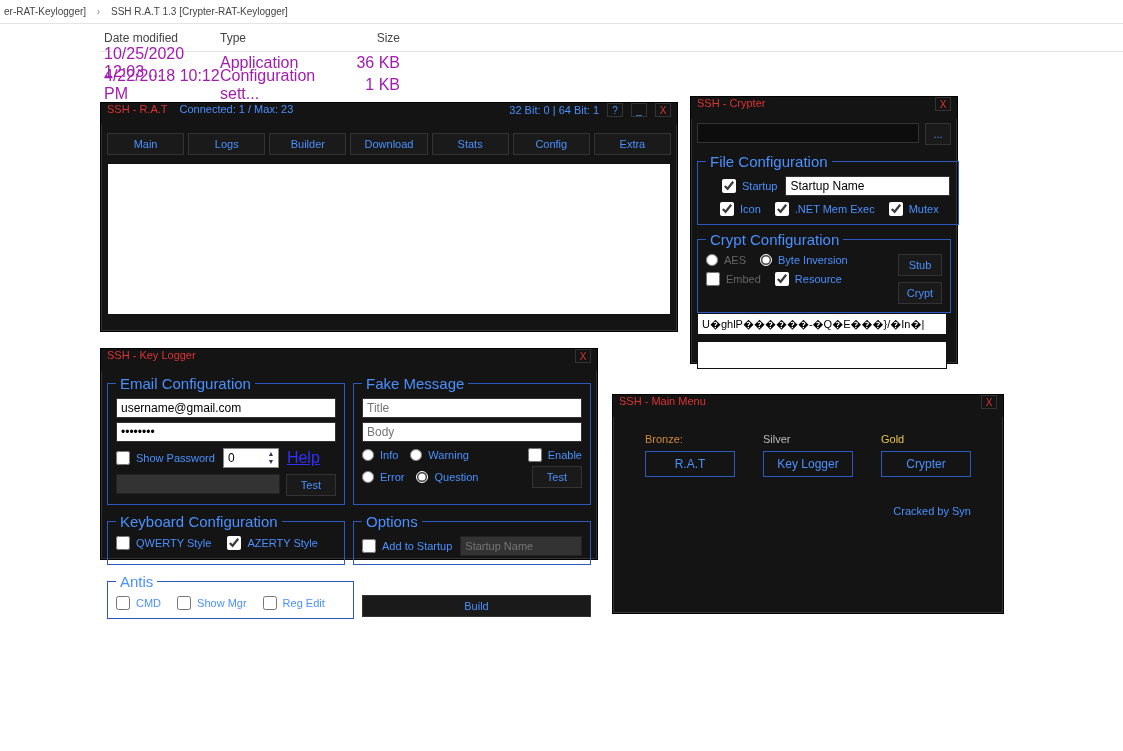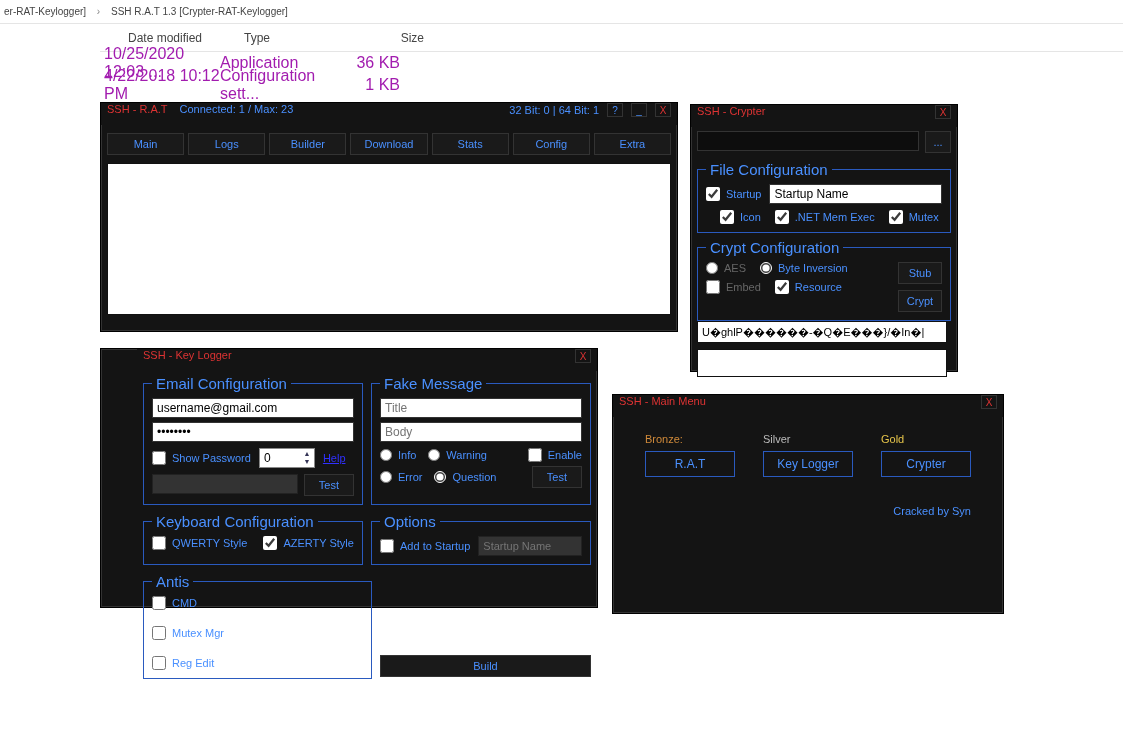--- a/index.html
+++ b/index.html
@@ -4,21 +4,21 @@
 <style>
   * { box-sizing: border-box; margin: 0; padding: 0; font-family: "Segoe UI", Tahoma, sans-serif; }
   body { background: #fff; width: 1123px; height: 751px; position: relative; overflow: hidden; }
 
   
   .breadcrumb { height: 24px; line-height: 24px; padding-left: 4px; font-size: 10px; color: #444; border-bottom: 1px solid #e5e5e5; }
   .breadcrumb span.sep { color: #888; padding: 0 8px; }
 
   .explorer { padding-left: 100px; }
   .cols { display: flex; height: 28px; align-items: center; font-size: 12px; color: #444; border-bottom: 1px solid #e5e5e5; }
-  .cols .c1 { width: 120px; padding-left: 4px; margin-left: 24px; }
+  .cols .c1 { width: 120px; padding-left: 4px; }
   .cols .c2 { width: 120px; }
   .cols .c3 { width: 80px; text-align: right; padding-right: 20px; }
   .row  { display: flex; height: 22px; align-items: center; font-size: 16px; color: #a21caf; }
   .row .c1 { width: 120px; padding-left: 4px; }
   .row .c2 { width: 120px; }
   .row .c3 { width: 80px; text-align: right; padding-right: 20px; }
 
   
   .win {
     position: absolute; background: #141414; border: 1px solid #000;
@@ -85,21 +85,21 @@
   }
   .btn.wide { width: 100%; justify-content: center; }
 
   .spin {
     display: inline-flex; align-items: center; border: 1px solid #888; background: #fff; height: 20px;
   }
   .spin input { width: 40px; border: none; height: 18px; font-size: 12px; padding: 0 4px; }
   .spin .arrows { width: 14px; display:flex; flex-direction:column; }
   .spin .arrows span { font-size: 7px; line-height: 8px; text-align:center; color:#335; cursor:pointer; }
 
-  .link { color: #3030ff; text-decoration: underline; font-size: 11px; cursor:pointer; }
+  .link { color: #3030ff; text-decoration: underline; font-size: 16px; cursor:pointer; }
 
   
   .tier { display:flex; flex-direction:column; gap:6px; align-items:flex-start; }
   .tier .lbl { font-size: 11px; }
   .bronze { color: #d08a3a; }
   .silver { color: #bbb; }
   .gold   { color: #e6c54a; }
   .tierbtn {
     height: 26px; width: 90px; border: 1px solid #2a5abf; background: #141414;
     color: #4a90ff; font-size: 12px; display:flex; align-items:center; justify-content:center; cursor:pointer;
@@ -167,38 +167,38 @@
       <div class="mbtn">Builder</div>
       <div class="mbtn">Download</div>
       <div class="mbtn">Stats</div>
       <div class="mbtn">Config</div>
       <div class="mbtn">Extra</div>
     </div>
     <div class="bigwhite"></div>
   </div>
 </div>
 
-<div class="win" style="left:690px; top:104px; width:268px; height:268px;">
+<div class="win" style="left:690px; top:96px; width:268px; height:268px;">
   <div class="titlebar">
     <div class="left">
         <span>SSH - Crypter</span>
       </div>
     <div class="right">
         <span class="ctrl close">X</span>
       </div>
   </div>
   <div class="body">
     <div style="display:flex; gap:6px;">
       <input class="dtxt" style="flex: 1 1 0%;">
       <span class="btn" style="width:26px;padding:0">...</span>
     </div>
 
     <fieldset class="dark" style="margin-top:8px;">
       <legend>File Configuration</legend>
-      <div style="display:flex; align-items:center; gap:8px;">
+      <div style="display:flex; align-items:center; gap:8px;margin-left:16px;">
         <label class="chk">
             <input type="checkbox" checked="" style="">
             <span>Startup</span>
           </label>
         <input class="ltxt" style="flex: 1 1 0%;" value="Startup Name">
       </div>
       <div style="display:flex; align-items:center; gap:14px; margin-top:6px;margin-left:14px;">
         <label class="chk">
             <input type="checkbox" checked="" style="">
             <span>Icon</span>
@@ -244,21 +244,21 @@
           <span class="btn" style="width:44px">Crypt</span>
         </div>
       </div>
     </fieldset>
 
     <div class="licbox">U�ghlP������-�Q�E���}/�In�|</div>
     <div class="outbox"></div>
   </div>
 </div>
 
-<div class="win" style="left:100px; top:348px; width:498px; height:260px;padding-left:36px;">
+<div class="win" style="left:100px; top:348px; width:498px; height:212px;">
   <div class="titlebar">
     <div class="left">
         <span>SSH - Key Logger</span>
       </div>
     <div class="right">
         <span class="ctrl close">X</span>
       </div>
   </div>
   <div class="body" style="display:flex; flex-direction:column; gap:2px;">
 
@@ -342,28 +342,28 @@
               <span>Add to Startup</span>
             </label>
           <input class="greytxt" style="flex: 1 1 0%;" placeholder="Startup Name">
         </div>
       </fieldset>
     </div>
 
     <div style="display:flex; gap:8px;">
       <fieldset class="dark" style="flex:1;">
         <legend>Antis</legend>
-        <div style="display:flex; gap:16px;flex-direction:column;">
+        <div style="display:flex; gap:16px;">
           <label class="chk">
               <input type="checkbox" style="">
               <span>CMD</span>
             </label>
           <label class="chk">
               <input type="checkbox" style="">
-              <span>Mutex Mgr</span>
+              <span>Show Mgr</span>
             </label>
           <label class="chk">
               <input type="checkbox" style="">
               <span>Reg Edit</span>
             </label>
         </div>
       </fieldset>
       <div style="flex:1; display:flex; align-items:flex-end; padding-bottom:2px;">
         <span class="btn wide">Build</span>
       </div>

